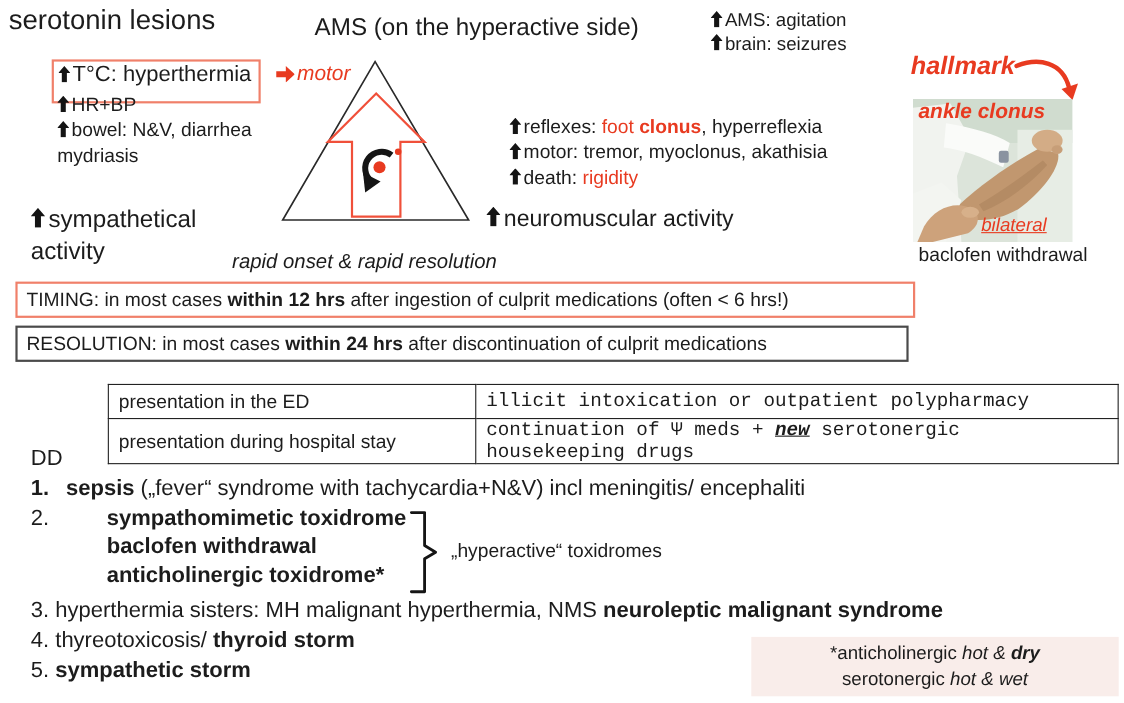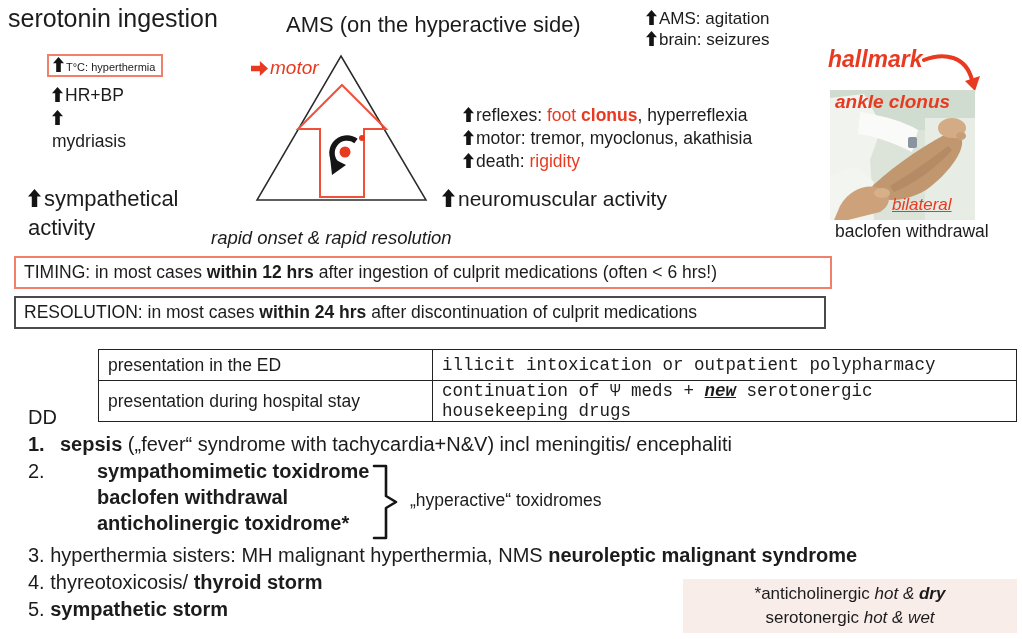--- a/index.html
+++ b/index.html
@@ -42,21 +42,21 @@
   .photo{left:830px;top:90px;width:145px;height:130px;}
   .footnote{left:683px;top:579px;width:334px;height:54px;background:var(--pink);
       display:flex;flex-direction:column;justify-content:center;align-items:center;
       font-size:17px;line-height:24px;}
 </style>
 </head>
 <body>
 
 <div class="canvas">
 
-  <div class="abs ws" style="left:8px;top:4px;font-size:25px;">serotonin ingestion</div>
+  <div class="abs ws" style="left:8px;top:4px;font-size:25px;">serotonin lesions</div>
   <div class="abs ws" style="left:286px;top:12px;font-size:22px;">AMS (on the hyperactive side)</div>
 
   <div class="abs" style="left:646px;top:8px;font-size:17px;line-height:21px;">
     <div><span class="up sm"></span><span class="ws">AMS: agitation</span></div>
     <div><span class="up sm"></span><span class="ws">brain: seizures</span></div>
   </div>
 
   <div class="abs red i ws" style="left:828px;top:46px;font-size:23px;font-weight:600;">hallmark</div>
   <svg class="abs" style="left:922px;top:50px;" width="62" height="42" viewBox="0 0 62 42">
     <path d="M 2 10 C 22 2 44 6 50 30" fill="none" stroke="#e83a20" stroke-width="4" stroke-linecap="round"></path>
@@ -79,29 +79,29 @@
       <path d="M10,116 C20,98 40,92 54,100 C62,106 60,116 50,122 L18,130 L4,130 Z" fill="#cda27b"></path>
       <ellipse cx="52" cy="103" rx="8" ry="5" fill="#d7b08a"></ellipse>
     </svg>
     <div class="abs red i ws" style="left:5px;top:1px;font-size:19px;font-weight:bold;">ankle clonus</div>
     <div class="abs red i u ws" style="left:62px;top:105px;font-size:17px;">bilateral</div>
   </div>
   <div class="abs" style="left:835px;top:220px;font-size:17.5px;line-height:22px;">
     <div class="ws">baclofen withdrawal</div>
   </div>
 
-  <div class="abs box" style="left:47px;top:54px;padding:1px 6px 2px 4px;font-size:11px;">
+  <div class="abs box" style="left:47px;top:54px;padding:1px 6px 12px 4px;font-size:20px;">
     <span class="up sm"></span><span class="ws">T°C: hyperthermia</span>
   </div>
   <div class="abs" style="left:251px;top:57px;font-size:19px;">
     <span class="rarrow"></span><span class="red i ws">motor</span>
   </div>
   <div class="abs line17" style="left:52px;top:84px;">
     <div><span class="up sm"></span><span class="ws">HR+BP</span></div>
-    <div><span class="up sm"></span></div>
+    <div><span class="up sm"></span><span class="ws">bowel: N&amp;V, diarrhea</span></div>
     <div class="ws">mydriasis</div>
   </div>
   <div class="abs label22" style="left:28px;top:184px;">
     <div><span class="up lg"></span><span class="ws">sympathetical</span></div>
     <div class="ws">activity</div>
   </div>
 
   <svg class="abs" style="left:250px;top:53px;" width="182" height="150" viewBox="0 0 182 150">
     <polygon points="91,3 176,147 7,147" fill="none" stroke="#2a2a2a" stroke-width="1.5"></polygon>
     <path d="M 92 32 L 136 76 L 114 76 L 114 144 L 70 144 L 70 76 L 48 76 Z" fill="none" stroke="#f0503a" stroke-width="2"></path>

